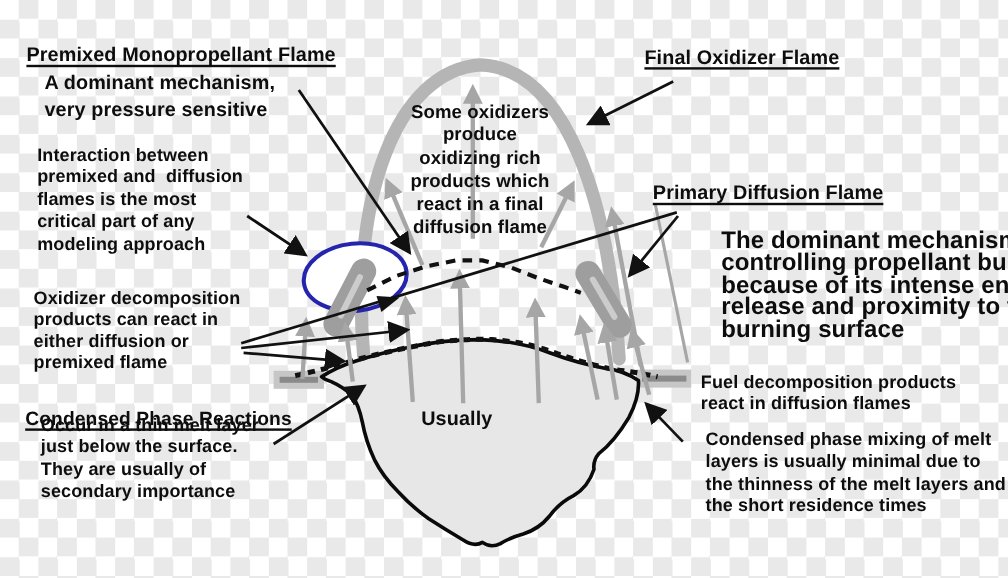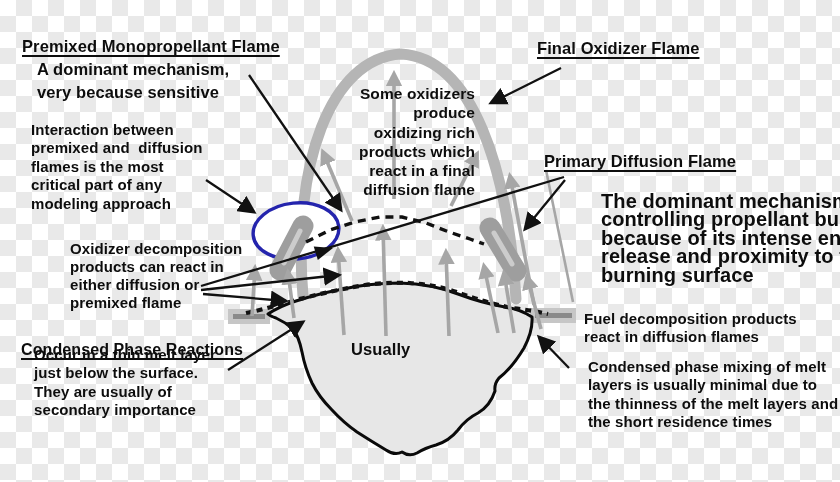--- a/index.html
+++ b/index.html
@@ -21,21 +21,21 @@
     font-size:15px;
     letter-spacing:.1px;
   }
   .hd{
     font-size:16.5px;
     text-decoration:underline;
     text-decoration-thickness:1.8px;
     text-underline-offset:3px;
     line-height:19px;
   }
-  .center{text-align:right;}
+  .center{text-align:center;}
   .bp{stroke:var(--c-line);stroke-width:2.3;fill:none;}
   .ga{stroke:var(--c-gray_arrow);stroke-width:3.6;fill:none;}
   .gl{stroke:var(--c-gray_arrow);stroke-width:2.6;fill:none;}
   #mB path{fill:var(--c-line);}
   #mG path{fill:var(--c-gray_arrow);}
 </style>
 </head>
 <body>
 
 <div id="stage">
@@ -108,27 +108,27 @@
       <line class="bp" x1="203" y1="294" x2="286" y2="301" marker-end="url(#mB)"></line>
       <line class="bp" x1="565" y1="180" x2="525" y2="229" marker-end="url(#mB)"></line>
       <line class="bp" x1="561" y1="68" x2="491" y2="103" marker-end="url(#mB)"></line>
       <line class="bp" x1="228" y1="370" x2="303" y2="322" marker-end="url(#mB)"></line>
       <line class="bp" x1="569" y1="368" x2="539" y2="337" marker-end="url(#mB)"></line>
     </g>
   </svg>
 
   <div class="note hd" style="left:22px;top:37px;">Premixed Monopropellant Flame</div>
   <div class="note" style="left:37px;top:58px;font-size:16.5px;line-height:22.5px;">A dominant mechanism,
-very because sensitive</div>
+very pressure sensitive</div>
   <div class="note" style="left:31px;top:121px;">Interaction between
 premixed and  diffusion
 flames is the most
 critical part of any
 modeling approach</div>
-  <div class="note" style="left:28px;top:240px;line-height:18px;margin-left:42px;">Oxidizer decomposition
+  <div class="note" style="left:28px;top:240px;line-height:18px;">Oxidizer decomposition
 products can react in
 either diffusion or
 premixed flame</div>
   <div class="note hd" style="left:21px;top:340px;font-size:16px;">Condensed Phase Reactions</div>
   <div class="note" style="left:34px;top:346px;">Occur in a thin melt layer
 just below the surface.
 They are usually of
 secondary importance</div>
 
   <div class="note center" style="left:325px;top:84px;width:150px;font-size:15.5px;line-height:19.3px;">Some oxidizers

